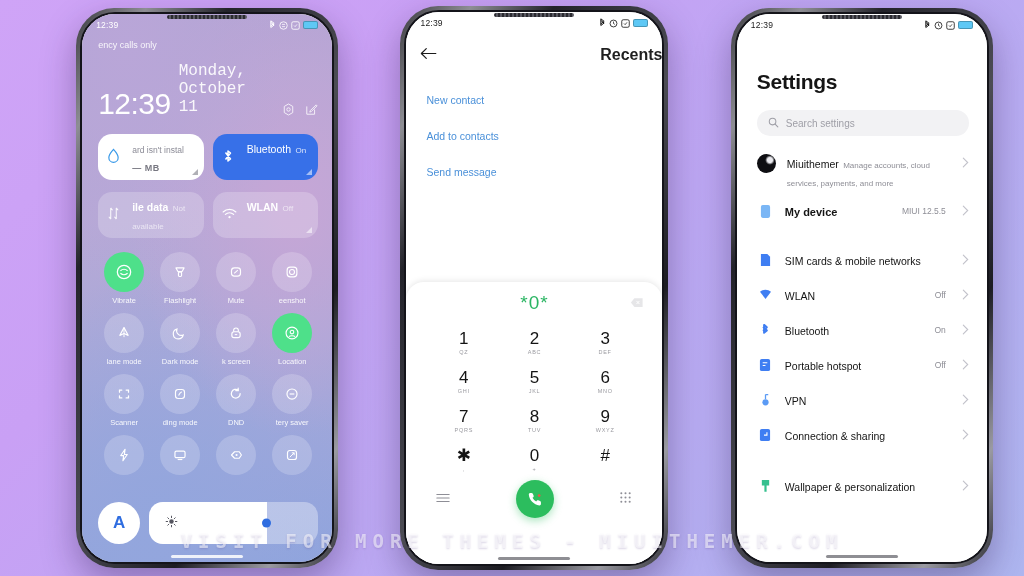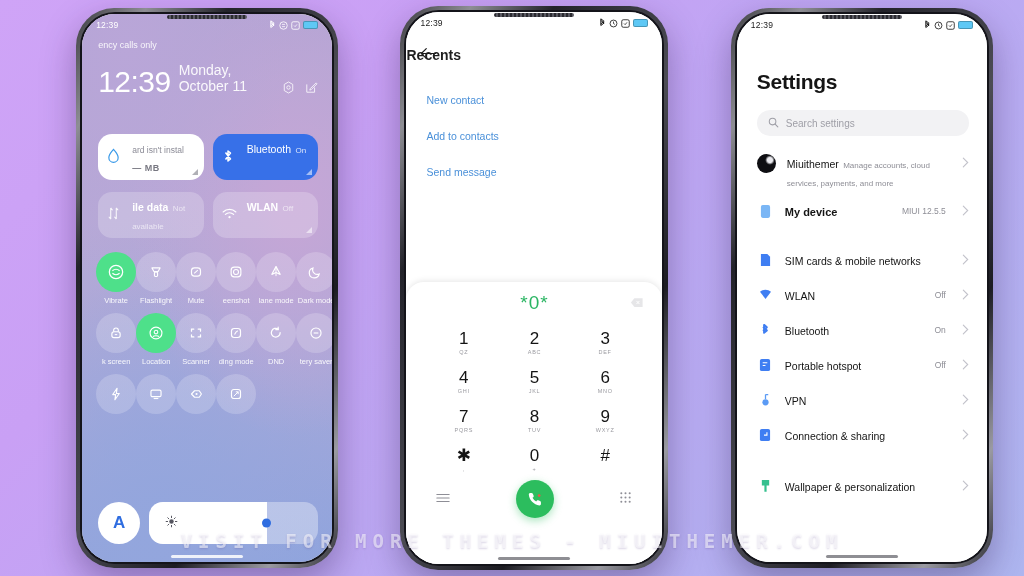--- a/index.html
+++ b/index.html
@@ -58,21 +58,21 @@
     background:
       radial-gradient(120% 80% at 18% 6%, #b9a6d8 0%, rgba(185,166,216,0) 55%),
       radial-gradient(110% 70% at 85% 35%, #c6a6d6 0%, rgba(198,166,214,0) 60%),
       radial-gradient(130% 80% at 30% 95%, #93a6dd 0%, rgba(147,166,221,0) 60%),
       linear-gradient(170deg, #b3a4d4 0%, #b6a9d6 35%, #a8a8d9 62%, #8fa4dd 100%);
     color: #fff;
   }
   .carrier { position: absolute; top: 26px; left: 16px; font-size: 9px; opacity: .9; text-align: right; }
   .clockrow { position: absolute; top: 48px; left: 16px; right: 14px; display: flex; align-items: flex-end; gap: 8px; }
   .bigclock { font-size: 30px; font-weight: 300; line-height: 1; letter-spacing: -.5px; }
-  .datetext { font-size: 14px; opacity: .92; padding-bottom: 3px; }
+  .datetext { font-size: 16px; opacity: .92; padding-bottom: 3px; font-family: Liberation Mono, monospace; }
   .clock-actions { margin-left: auto; display: flex; gap: 10px; padding-bottom: 3px; }
   .clock-actions svg { display:block; opacity:.9; }
 
   .bigtiles { position: absolute; top: 120px; left: 16px; right: 14px; display: flex; gap: 9px; }
   .bigtile {
     flex: 1; height: 46px; border-radius: 14px; position: relative;
     padding: 7px 9px; overflow: hidden;
   }
   .bigtile.white { background: #fff; color: #6f6f7a; }
   .bigtile.blue  { background: #3770e8; color: #fff; }
@@ -85,21 +85,21 @@
   .corner { position: absolute; right: 6px; bottom: 5px; width: 0; height: 0;
     border-left: 6px solid transparent; border-bottom: 6px solid currentColor; opacity: .55; }
 
   .bigtiles.row2 { top: 178px; }
   .bigtile.glass { background: rgba(255,255,255,.22); color: #fff; }
   .bigtile.glass .tl-title { color: #fff; font-weight: bold; }
   .bigtile.glass .tl-sub { color: rgba(255,255,255,.78); }
 
   .togglegrid {
     position: absolute; top: 238px; left: 14px; right: 12px;
-    display: grid; grid-template-columns: repeat(6, 1fr); row-gap: 8px;
+    display: grid; grid-template-columns: repeat(4, 1fr); row-gap: 8px;
   }
   .tg { display: flex; flex-direction: column; align-items: center; gap: 4px; }
   .tg-circ {
     width: 40px; height: 40px; border-radius: 50%;
     background: rgba(255,255,255,.20);
     display: flex; align-items: center; justify-content: center;
     color: #fff;
   }
   .tg-circ.on { background: #4ee08a; color: #fff; }
   .tg-lbl { font-size: 7.5px; color: rgba(255,255,255,.92); white-space: nowrap; overflow: hidden; max-width: 54px; text-align: center; }
@@ -115,21 +115,21 @@
     background: rgba(255,255,255,.35);
   }
   .slider-fill { position: absolute; left: 0; top: 0; bottom: 0; width: 70%; background: #fff; }
   .slider-sun { position: absolute; left: 16px; top: 50%; transform: translateY(-50%); color: #55555f; }
   .slider-knob { position: absolute; left: calc(70% - 5px); top: 50%; transform: translateY(-50%);
     width: 9px; height: 9px; border-radius: 50%; background: #2f6de0; }
 
   
   .dialscreen { position: absolute; inset: 0; background: #fff; color: #1b1b1b; }
   .d-appbar { position: absolute; top: 26px; left: 0; right: 0; height: 34px; display: flex; align-items: center; padding: 0 14px; }
-  .d-title { position: absolute; left: 0; right: 0; text-align: left; font-size: 14px; font-weight: 600; color: #1f1f1f; }
+  .d-title { position: absolute; left: 0; right: 0; text-align: right; font-size: 16px; font-weight: 600; color: #1f1f1f; }
   .d-links { position: absolute; top: 82px; left: 20px; right: 20px; }
   .d-link { font-size: 10.5px; color: #4a90d9; margin-bottom: 24px; }
   .dialpad {
     position: absolute; left: 0; right: 0; bottom: 0; top: 270px;
     background: #fff; border-radius: 18px 18px 0 0;
     box-shadow: 0 -1px 6px rgba(0,0,0,.10);
   }
   .dp-number { position: relative; height: 42px; display: flex; align-items: center; justify-content: center; }
   .dp-digits { font-size: 19px; color: #2bb563; letter-spacing: 1px; }
   .dp-back { position: absolute; right: 18px; top: 50%; transform: translateY(-50%); opacity: .3; }

